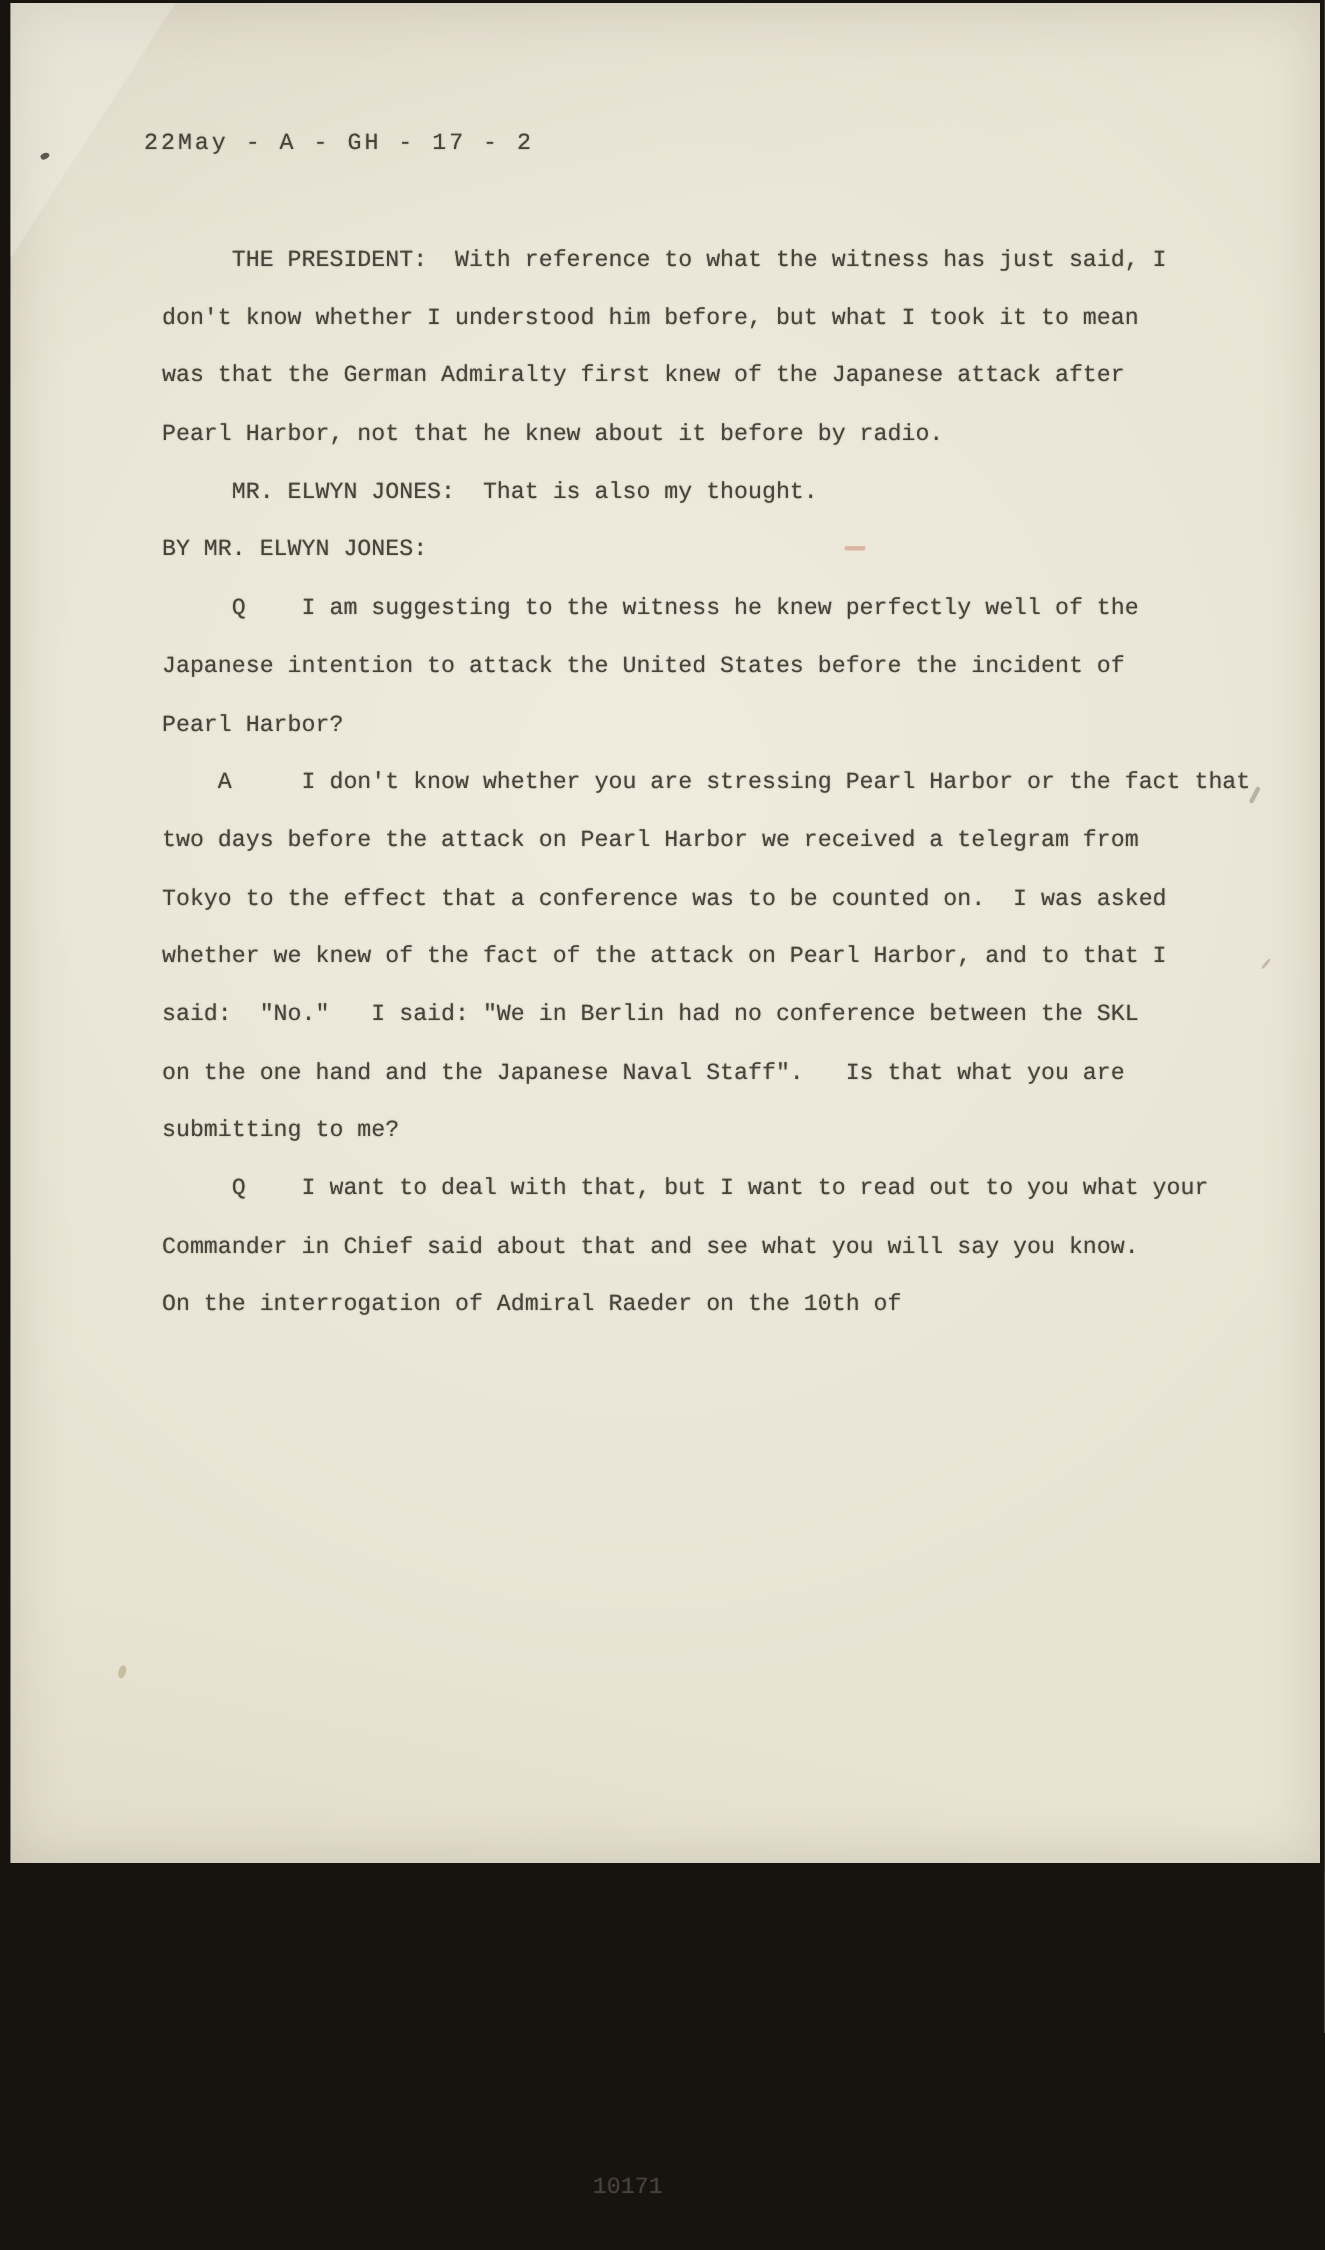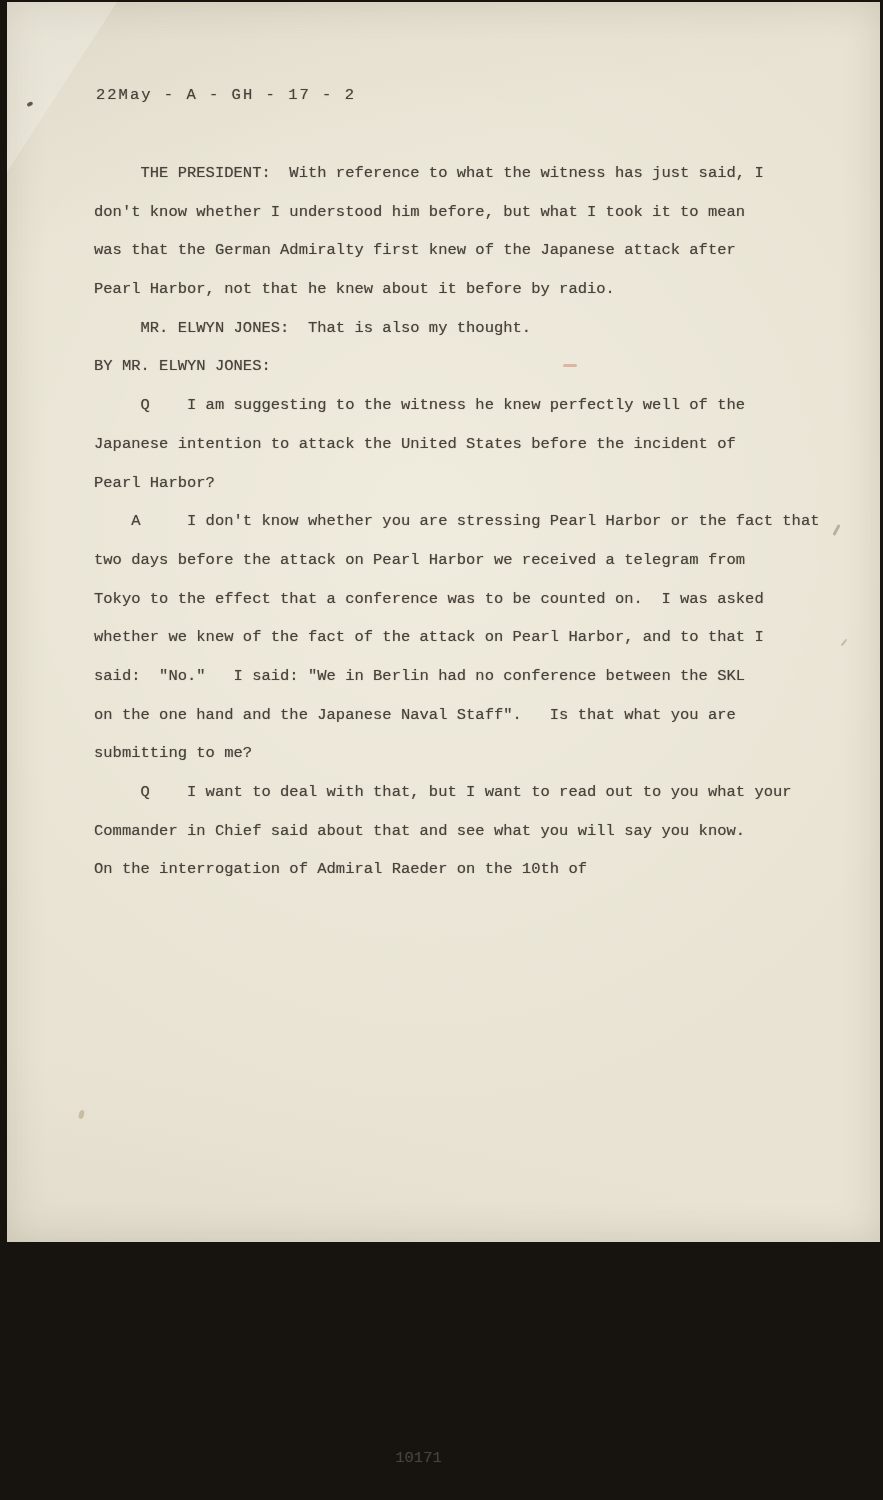--- a/index.html
+++ b/index.html
@@ -60,21 +60,21 @@
     letter-spacing: 0px;
     white-space: pre;
   }
   .header-line {
     position: absolute;
     left: 89px; top: 84px;
     letter-spacing: 2px;
   }
   .transcript {
     position: absolute;
-    left: 87px; top: 152px; right: 40px;
+    left: 101px; top: 152px; right: 40px;
   }
   .transcript .line {
     height: 38.7px;
     line-height: 38.7px;
   }
   .page-number {
     position: absolute;
     top: 1444px; left: 0;
     width: 100%;
     text-align: center;

